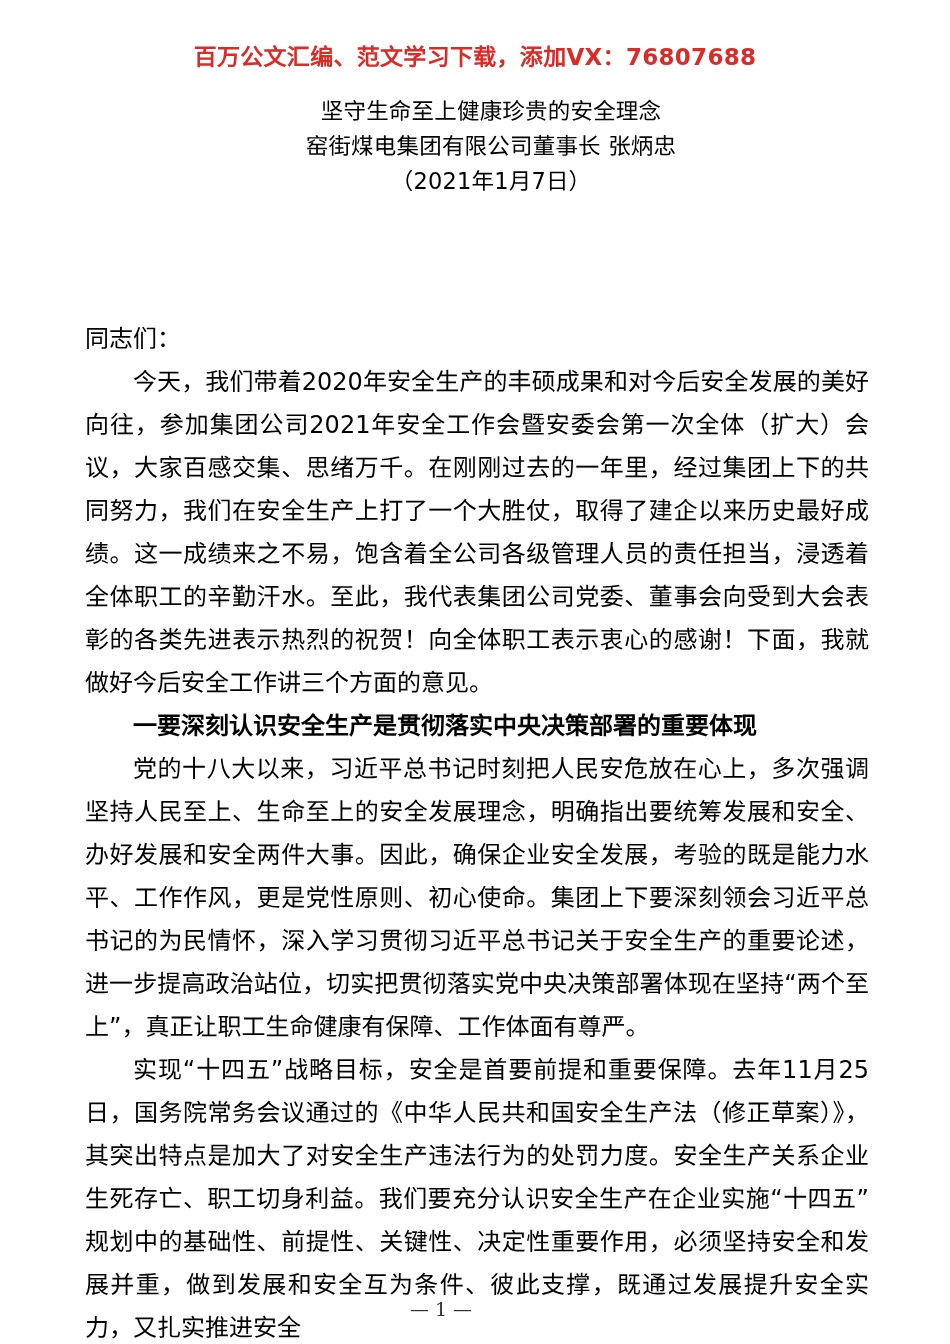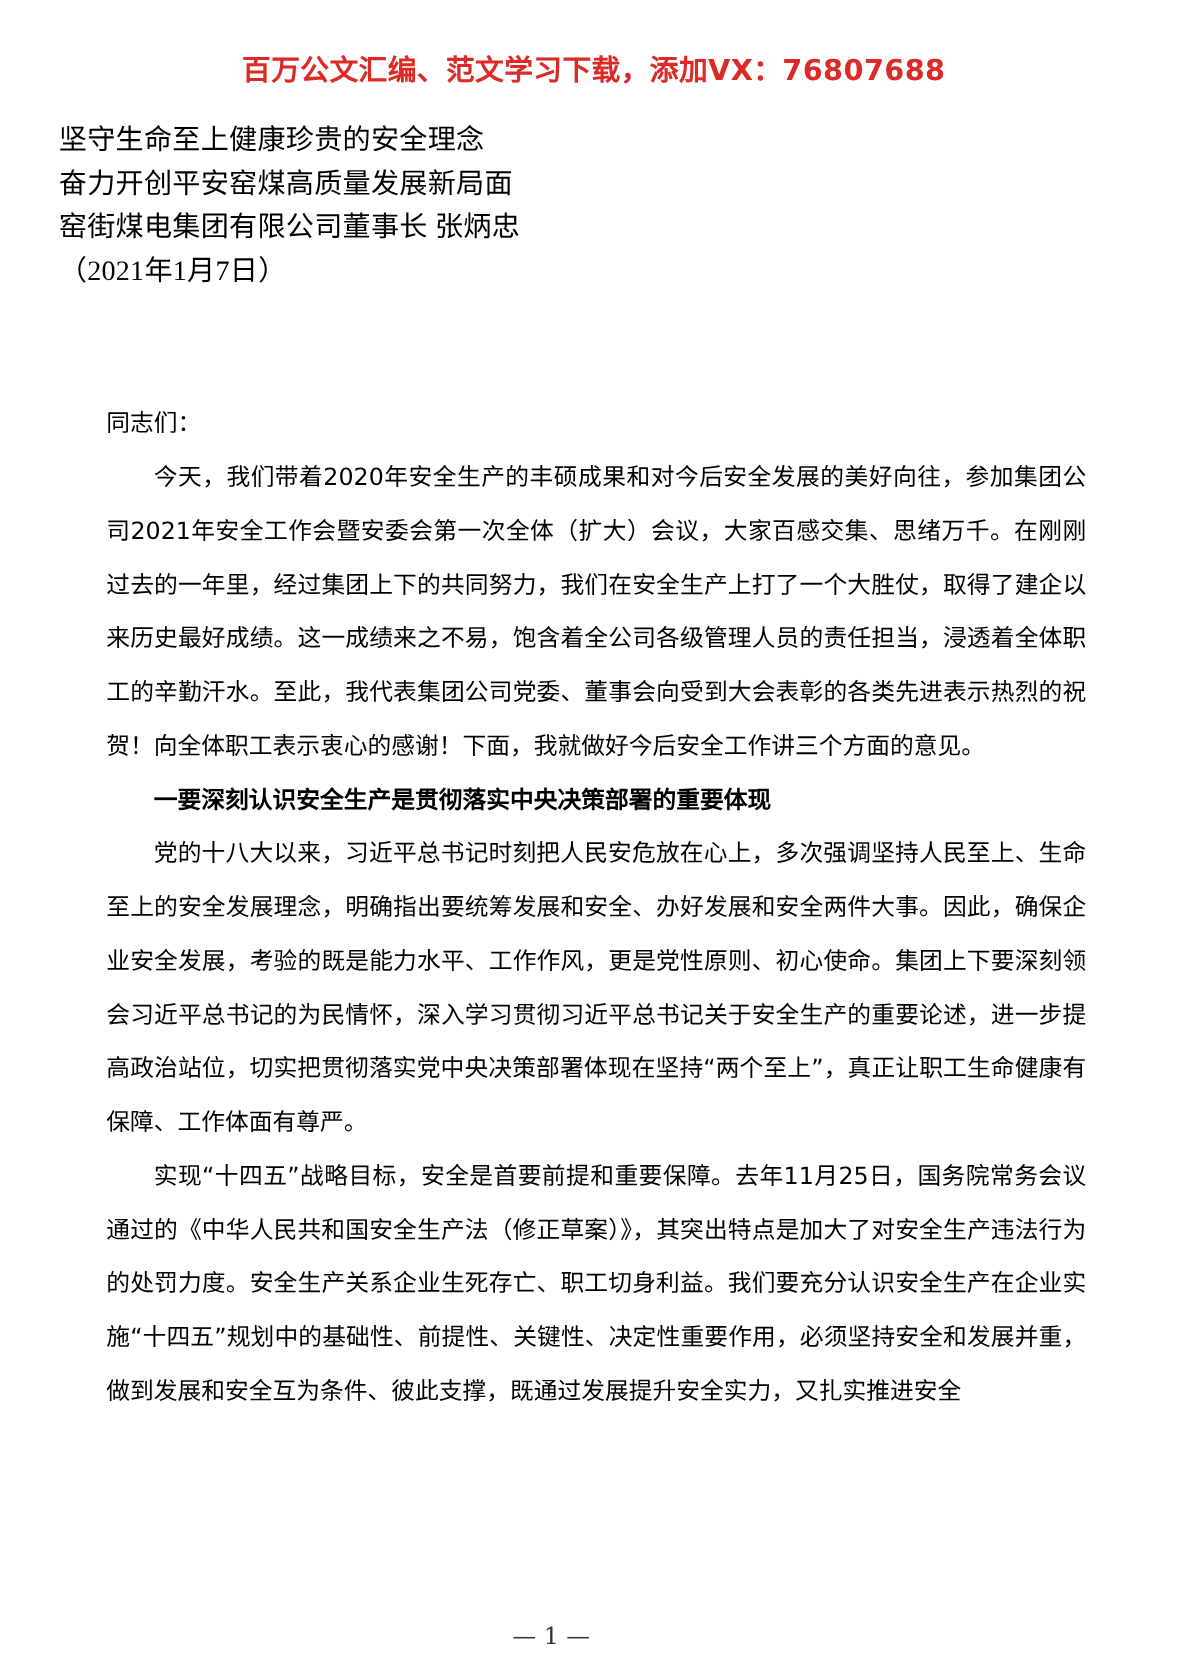--- a/index.html
+++ b/index.html
@@ -34,41 +34,41 @@
     line-height: 30px;
     font-weight: 700;
     letter-spacing: 0.3px;
     white-space: nowrap;
   }
 
   
   .title-block {
     position: absolute;
     top: 94px;
-    left: 47px;
+    left: 76px;
     width: 830px;
-    font-family: Liberation Serif, serif;
+    text-align: center;
   }
   .title-line {
     font-size: 22.5px;
     line-height: 35px;
     font-weight: 400;
     letter-spacing: 0.2px;
     white-space: nowrap;
   }
 
   
   .body-block {
     position: absolute;
     top: 318px;
     left: 85px;
     width: 784px;
   }
   .para {
-    font-size: 19px;
+    font-size: 24px;
     line-height: 43px;
     text-align: justify;
     text-justify: inter-ideograph;
     text-align-last: left;
     letter-spacing: 0px;
     margin: 0;
   }
   .para.indent {
     text-indent: 2em;
   }
@@ -98,21 +98,20 @@
 </style>
 </head>
 <body>
 
 <div class="page">
 
   <div class="header-banner" style="color: rgb(220, 42, 38);">百万公文汇编、范文学习下载，添加VX：76807688</div>
 
   <div class="title-block">
     <div class="title-line">坚守生命至上健康珍贵的安全理念</div>
-    <div class="title-line">奋力开创平安窑煤高质量发展新局面</div>
     <div class="title-line">窑街煤电集团有限公司董事长  张炳忠</div>
     <div class="title-line">（2021年1月7日）</div>
   </div>
 
   <div class="body-block">
     <p class="para">同志们：</p>
     <p class="para indent">今天，我们带着2020年安全生产的丰硕成果和对今后安全发展的美好向往，参加集团公司2021年安全工作会暨安委会第一次全体（扩大）会议，大家百感交集、思绪万千。在刚刚过去的一年里，经过集团上下的共同努力，我们在安全生产上打了一个大胜仗，取得了建企以来历史最好成绩。这一成绩来之不易，饱含着全公司各级管理人员的责任担当，浸透着全体职工的辛勤汗水。至此，我代表集团公司党委、董事会向受到大会表彰的各类先进表示热烈的祝贺！向全体职工表示衷心的感谢！下面，我就做好今后安全工作讲三个方面的意见。</p>
     <p class="para heading-bold">一要深刻认识安全生产是贯彻落实中央决策部署的重要体现</p>
     <p class="para indent">党的十八大以来，习近平总书记时刻把人民安危放在心上，多次强调坚持人民至上、生命至上的安全发展理念，明确指出要统筹发展和安全、办好发展和安全两件大事。因此，确保企业安全发展，考验的既是能力水平、工作作风，更是党性原则、初心使命。集团上下要深刻领会习近平总书记的为民情怀，深入学习贯彻习近平总书记关于安全生产的重要论述，进一步提高政治站位，切实把贯彻落实党中央决策部署体现在坚持“两个至上”，真正让职工生命健康有保障、工作体面有尊严。</p>
     <p class="para indent">实现“十四五”战略目标，安全是首要前提和重要保障。去年11月25日，国务院常务会议通过的《中华人民共和国安全生产法（修正草案）》，其突出特点是加大了对安全生产违法行为的处罚力度。安全生产关系企业生死存亡、职工切身利益。我们要充分认识安全生产在企业实施“十四五”规划中的基础性、前提性、关键性、决定性重要作用，必须坚持安全和发展并重，做到发展和安全互为条件、彼此支撑，既通过发展提升安全实力，又扎实推进安全</p>

